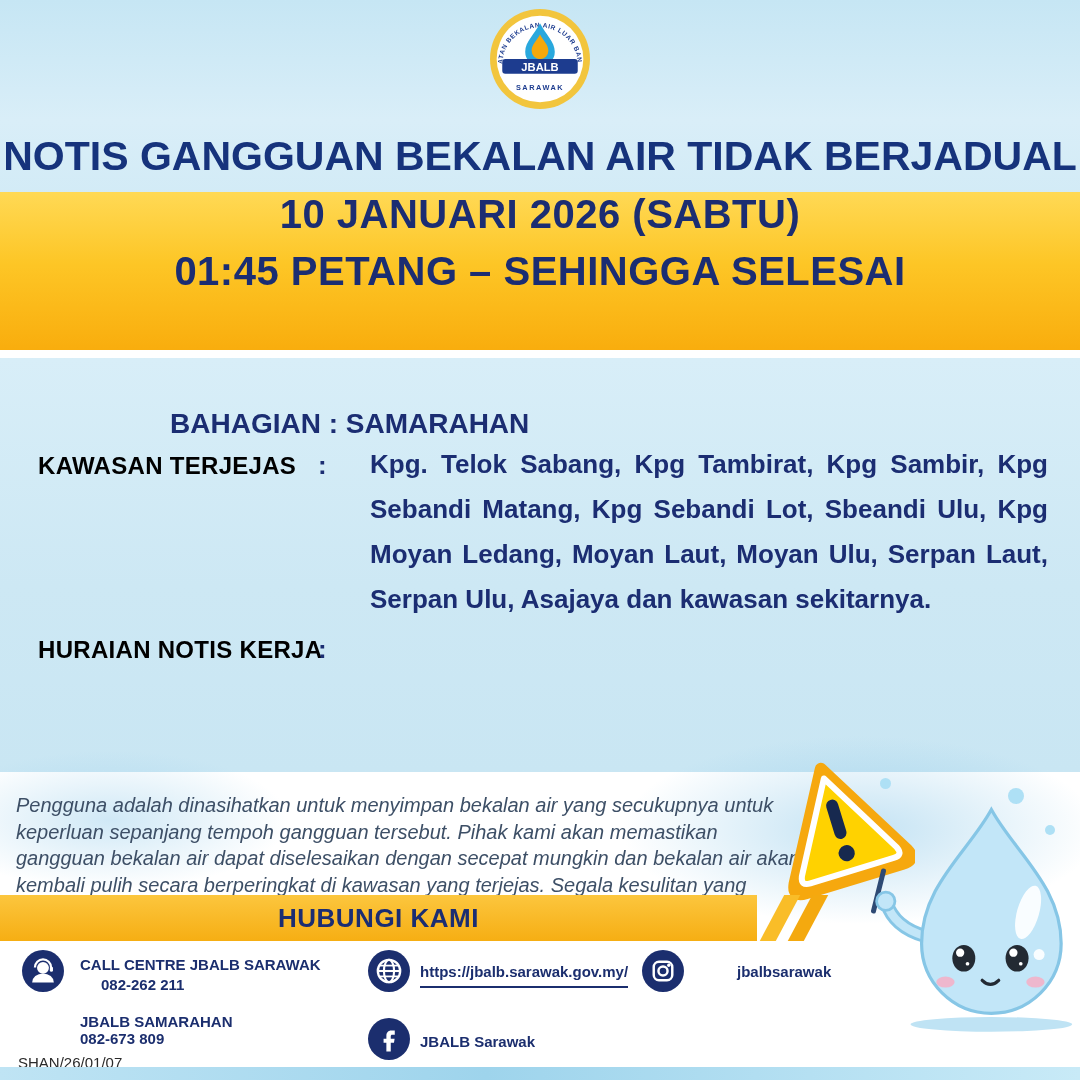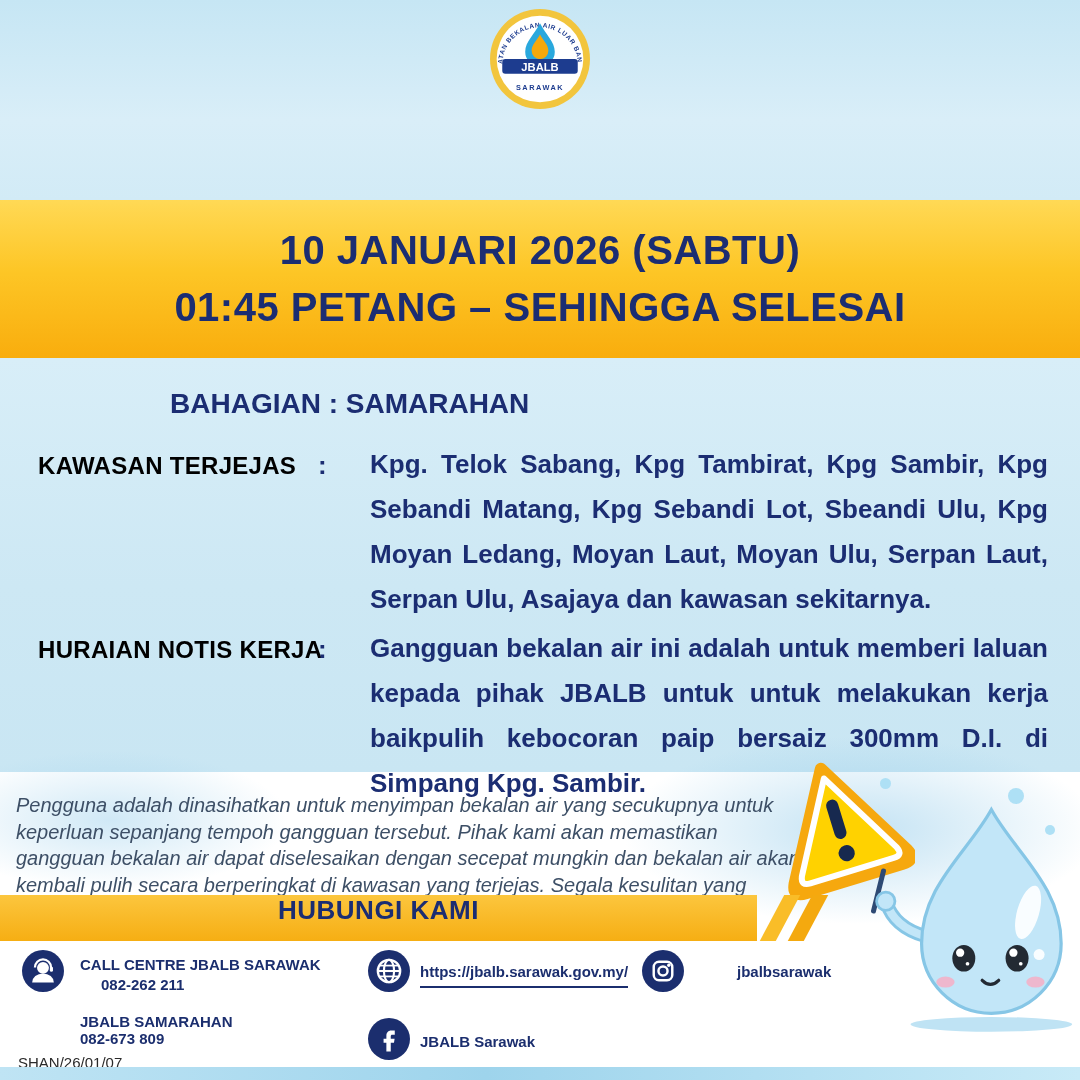--- a/index.html
+++ b/index.html
@@ -3,23 +3,23 @@
 <meta charset="utf-8">
 <style>
   * { margin:0; padding:0; box-sizing:border-box; }
   html,body { width:1080px; height:1080px; }
   body { font-family:"Liberation Sans", sans-serif; }
   .poster { position:relative; width:1080px; height:1080px; overflow:hidden; background:#ffffff; }
 
   
   .sec-top    { position:absolute; top:0; left:0; width:1080px; height:200px;
                 background:linear-gradient(180deg,#c6e6f4 0%,#d9eef8 60%,#d2ebf6 100%); }
-  .banner     { position:absolute; top:200px; left:0; width:1080px; height:158px;
+  .banner     { position:absolute; top:192px; left:0; width:1080px; height:158px;
                 background:linear-gradient(180deg,#ffd955 0%,#fdc626 45%,#f9ad0d 100%);
-                display:flex; flex-direction:column; align-items:center; justify-content:center; gap:12px; }
+                display:flex; flex-direction:column; align-items:center; gap:12px; }
   .sec-body   { position:absolute; top:358px; left:0; width:1080px; height:414px;
                 background:linear-gradient(180deg,#d8eef8 0%,#cde8f4 55%,#c9e6f3 100%); }
   .sec-bottom { position:absolute; top:772px; left:0; width:1080px; height:308px; background:#ffffff; }
 
   
   .splash-a { position:absolute; left:-70px; top:750px; width:360px; height:140px; pointer-events:none;
               background:radial-gradient(ellipse at center, rgba(150,205,235,.45) 0%, rgba(150,205,235,0) 70%); }
   .splash-b { position:absolute; left:620px; top:735px; width:480px; height:190px; pointer-events:none;
               background:radial-gradient(ellipse at center, rgba(135,198,232,.5) 0%, rgba(135,198,232,0) 70%); }
   .droplet  { position:absolute; border-radius:50%; background:#aee0f5; }
@@ -30,21 +30,21 @@
   
   .logo { position:absolute; left:489px; top:8px; width:102px; height:102px; }
 
   
   .title { position:absolute; top:133px; left:0; width:1080px; text-align:center;
            font-size:41px; font-weight:bold; color:#16337c; letter-spacing:0px; }
 
   .banner .line { font-size:40px; font-weight:bold; color:#1b2d72; letter-spacing:.5px; }
 
   
-  .bahagian { position:absolute; left:170px; top:388px; font-size:28px; font-weight:bold; color:#1b2d72; }
+  .bahagian { position:absolute; left:170px; top:408px; font-size:28px; font-weight:bold; color:#1b2d72; }
   .daerah   { position:absolute; left:575px; top:388px; font-size:28px; font-weight:bold; color:#1b2d72; }
 
   
   .row-label { position:absolute; left:38px;  font-size:24px; font-weight:bold; color:#000000; letter-spacing:.3px; }
   .row-colon { position:absolute; left:318px; font-size:26px; font-weight:bold; color:#1b2d72; }
   .row-text  { position:absolute; left:370px; width:678px; font-size:26px; font-weight:bold; color:#1b2d72;
                line-height:45px; text-align:justify; }
   .kaw-label { top:452px; } .kaw-colon { top:450px; } .kaw-text { top:442px; }
   .hur-label { top:636px; } .hur-colon { top:634px; } .hur-text { top:626px; }
 
@@ -54,21 +54,21 @@
 
   
   .warning { position:absolute; left:763px; top:752px; width:152px; height:152px; }
   .sign-pole { position:absolute; left:876px; top:868px; width:5px; height:46px; background:#2e4a74;
                transform:rotate(14deg); border-radius:2px; }
   .mascot { position:absolute; left:872px; top:800px; width:202px; height:232px; }
 
   
   .contact-bar { position:absolute; left:0; top:895px; width:757px; height:46px;
                  background:linear-gradient(180deg,#fcc63e 0%,#f6ae13 100%);
-                 display:flex; align-items:flex-start; justify-content:center; }
+                 display:flex; align-items:center; justify-content:center; }
   .contact-bar span { font-size:26px; font-weight:bold; color:#1b2d72; letter-spacing:.5px; }
   .stripe { position:absolute; top:895px; height:46px; width:16px; transform:skewX(-28deg); }
   .s1 { left:772px; background:#f9bd28; }
   .s2 { left:800px; background:#f4a90f; }
 
   
   .cicon { position:absolute; width:42px; height:42px; }
   .ctext { position:absolute; font-size:15px; font-weight:bold; color:#1b2e6e; line-height:19px; white-space:nowrap; }
   .i-person { left:22px;  top:950px; }
   .t-cc-label { left:80px; top:955px; }
@@ -119,30 +119,30 @@
         <textPath href="#arcTop" startOffset="50%" text-anchor="middle">JABATAN BEKALAN AIR LUAR BANDAR</textPath>
       </text>
       <path d="M50 15 C55.5 26 64.5 33 64.5 43 A14.5 14.5 0 1 1 35.5 43 C35.5 33 44.5 26 50 15 Z" fill="#29a8dd"></path>
       <path d="M50 26 C53.2 32 58.2 36 58.2 42 A8.2 8.2 0 1 1 41.8 42 C41.8 36 46.8 32 50 26 Z" fill="#f5a80b"></path>
       <rect x="13" y="50" width="74" height="14.5" rx="3" fill="#1d3c8f"></rect>
       <text x="50" y="61.5" text-anchor="middle" fill="#ffffff" font-size="11" font-weight="bold" font-family="Liberation Sans, sans-serif">JBALB</text>
       <text x="50" y="80.5" text-anchor="middle" fill="#1d3c8f" font-size="7.2" font-weight="bold" letter-spacing="1.5" font-family="Liberation Sans, sans-serif">SARAWAK</text>
     </svg>
   </div>
 
+  <div class="title">NOTIS GANGGUAN BEKALAN AIR TIDAK BERJADUAL</div>
 
   <div class="bahagian">BAHAGIAN : SAMARAHAN</div>
 
   <div class="row-label kaw-label">KAWASAN TERJEJAS</div>
   <div class="row-colon kaw-colon">:</div>
   <div class="row-text kaw-text">Kpg. Telok Sabang, Kpg Tambirat, Kpg Sambir, Kpg Sebandi Matang, Kpg Sebandi Lot, Sbeandi Ulu, Kpg Moyan Ledang, Moyan Laut, Moyan Ulu, Serpan Laut, Serpan Ulu, Asajaya dan kawasan sekitarnya.</div>
 
   <div class="row-label hur-label">HURAIAN NOTIS KERJA</div>
   <div class="row-colon hur-colon">:</div>
-  <div class="row-text hur-text">Gangguan bekalan air ini adalah untuk memberi laluan kepada pihak JBALB untuk untuk melakukan kerja baikpulih kebocoran paip bersaiz 300mm D.I. di Simpang Kpg. Sambir.</div>
 
   <div class="advisory">Pengguna adalah dinasihatkan untuk menyimpan bekalan air yang secukupnya untuk keperluan sepanjang tempoh gangguan tersebut. Pihak kami akan memastikan gangguan bekalan air dapat diselesaikan dengan secepat mungkin dan bekalan air akan kembali pulih secara berperingkat di kawasan yang terjejas. Segala kesulitan yang timbul akibat gangguan ini adalah sangat dikesali.</div>
 
   <div class="warning">
     <svg viewBox="0 0 150 150" width="152" height="152">
       <g transform="rotate(-17 75 75)">
         <path d="M75 14 L133 115 Q139 127 125 127 H25 Q11 127 17 115 Z" fill="#f6a80e" stroke="#f6a80e" stroke-width="12" stroke-linejoin="round"></path>
         <path d="M75 24 L124 110 Q128 119 118 119 H32 Q22 119 26 110 Z" fill="#ffd200" stroke="#ffffff" stroke-width="6" stroke-linejoin="round"></path>
         <rect x="69" y="46" width="12" height="40" rx="6" fill="#17294f"></rect>
         <circle cx="75" cy="101" r="8" fill="#17294f"></circle>

